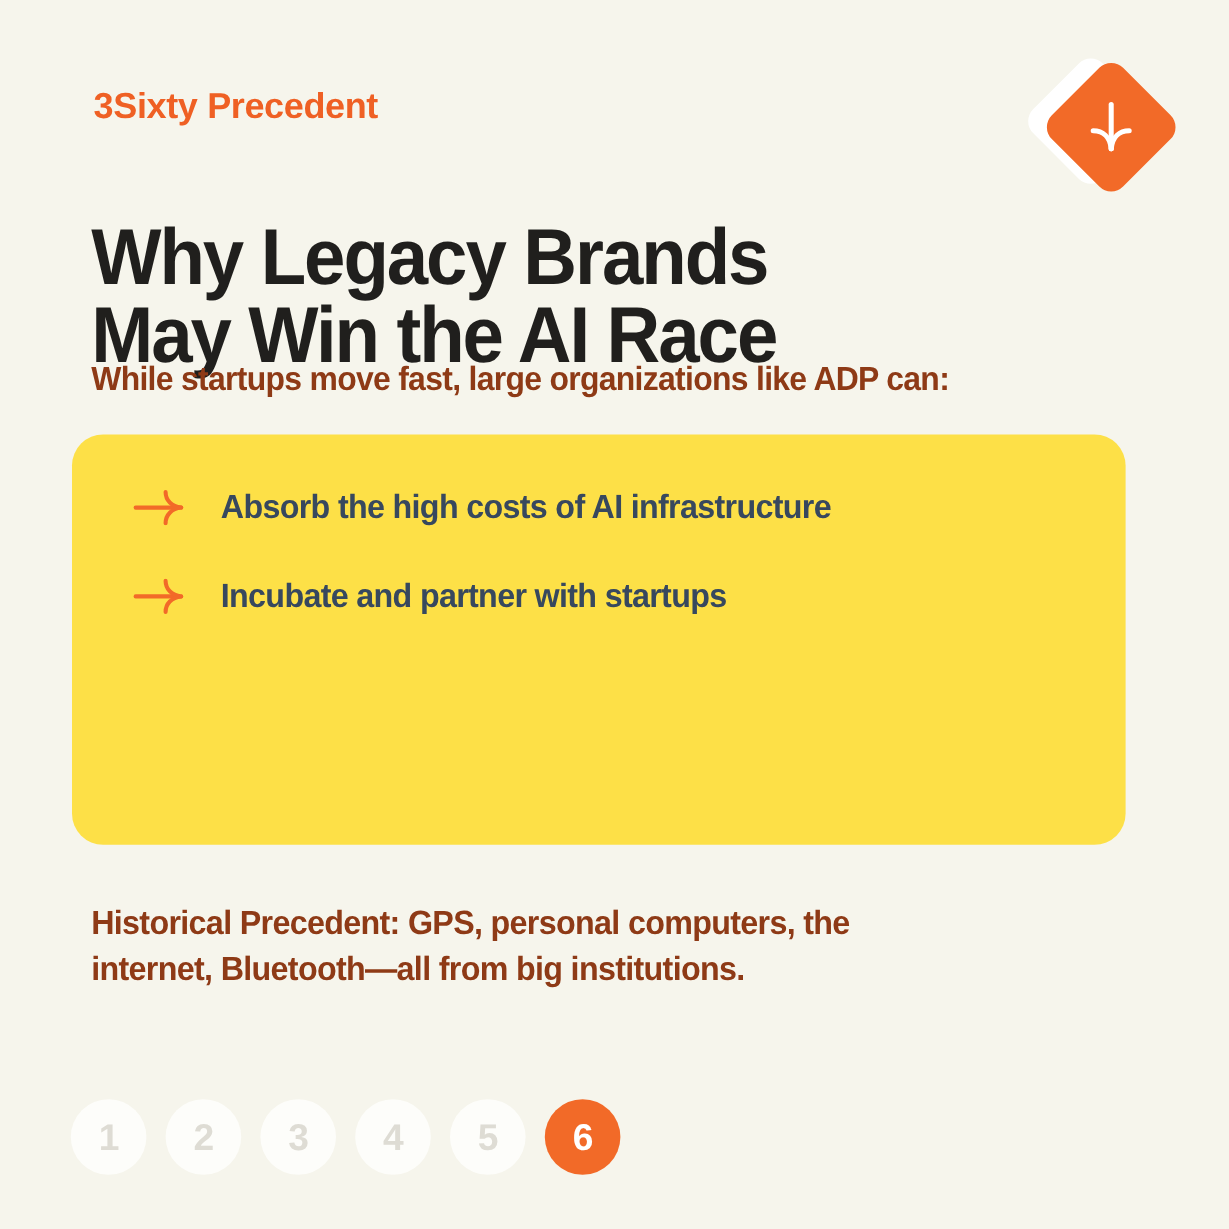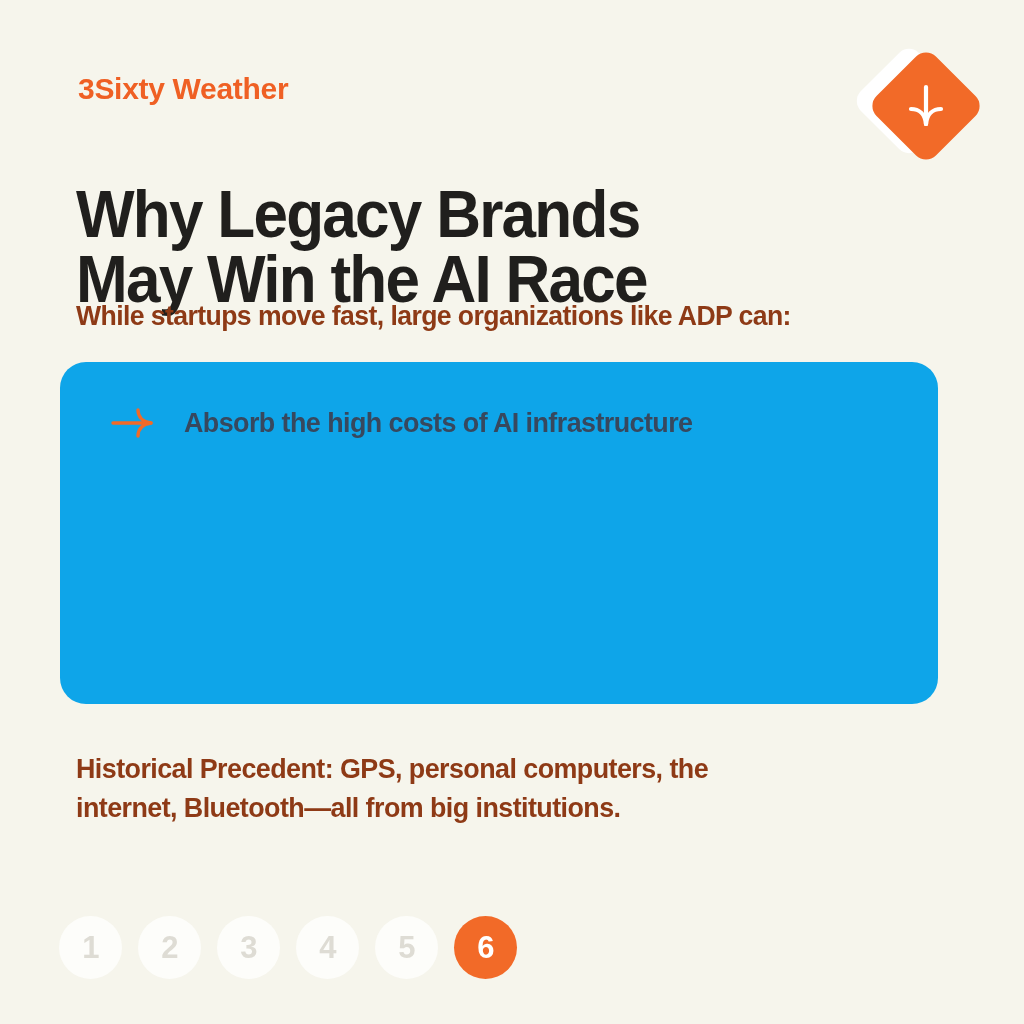--- a/index.html
+++ b/index.html
@@ -102,21 +102,21 @@
     transform-origin: left top;
   }
 
   
   .card {
     position: absolute;
     left: 60px;
     top: 362px;
     width: 878px;
     height: 342px;
-    background: #0ea5e9;
+    background: #fde047;
     border-radius: 26px;
   }
   .bullet-list {
     position: absolute;
     left: 48px;
     top: 24px;
     right: 24px;
   }
   .bullet {
     display: flex;
@@ -181,21 +181,21 @@
   .page-dot.active {
     background: #f26a28;
     color: #ffffff;
   }
 </style>
 </head>
 <body>
 
 <div id="slide">
 
-  <div class="eyebrow">3Sixty Weather</div>
+  <div class="eyebrow">3Sixty Precedent</div>
 
   <div class="logo-wrap">
     <div class="logo-shadow"></div>
     <div class="logo-diamond"></div>
     <div class="logo-glyph">
       <svg width="56" height="56" viewBox="0 0 56 56" aria-hidden="true">
         <path d="M28 9 L28 46" stroke="#ffffff" stroke-width="4.2" stroke-linecap="round" fill="none"></path>
         <path d="M13 31 C21 31, 27 36, 28 46" stroke="#ffffff" stroke-width="4.2" stroke-linecap="round" fill="none"></path>
         <path d="M43 31 C35 31, 29 36, 28 46" stroke="#ffffff" stroke-width="4.2" stroke-linecap="round" fill="none"></path>
       </svg>
@@ -218,20 +218,30 @@
             <path d="M2 15 L38 15" stroke="#f26a28" stroke-width="3.4" stroke-linecap="round" fill="none"></path>
             <path d="M27 2 C27 9, 32 14, 40 15" stroke="#f26a28" stroke-width="3.4" stroke-linecap="round" fill="none"></path>
             <path d="M27 28 C27 21, 32 16, 40 15" stroke="#f26a28" stroke-width="3.4" stroke-linecap="round" fill="none"></path>
           </svg>
         </span>
         <span class="bullet-text">Absorb the high costs of AI infrastructure</span>
       </div>
 
 
 
+      <div class="bullet">
+        <span class="bullet-arrow">
+          <svg width="46" height="30" viewBox="0 0 46 30" aria-hidden="true">
+            <path d="M2 15 L38 15" stroke="#f26a28" stroke-width="3.4" stroke-linecap="round" fill="none"></path>
+            <path d="M27 2 C27 9, 32 14, 40 15" stroke="#f26a28" stroke-width="3.4" stroke-linecap="round" fill="none"></path>
+            <path d="M27 28 C27 21, 32 16, 40 15" stroke="#f26a28" stroke-width="3.4" stroke-linecap="round" fill="none"></path>
+          </svg>
+        </span>
+        <span class="bullet-text">Incubate and partner with startups</span>
+      </div>
 
     </div>
   </div>
 
   <div class="footnote">
     <span>Historical Precedent: GPS, personal computers, the</span><br>
     <span>internet, Bluetooth—all from big institutions.</span>
   </div>
 
   <div class="pagination">

